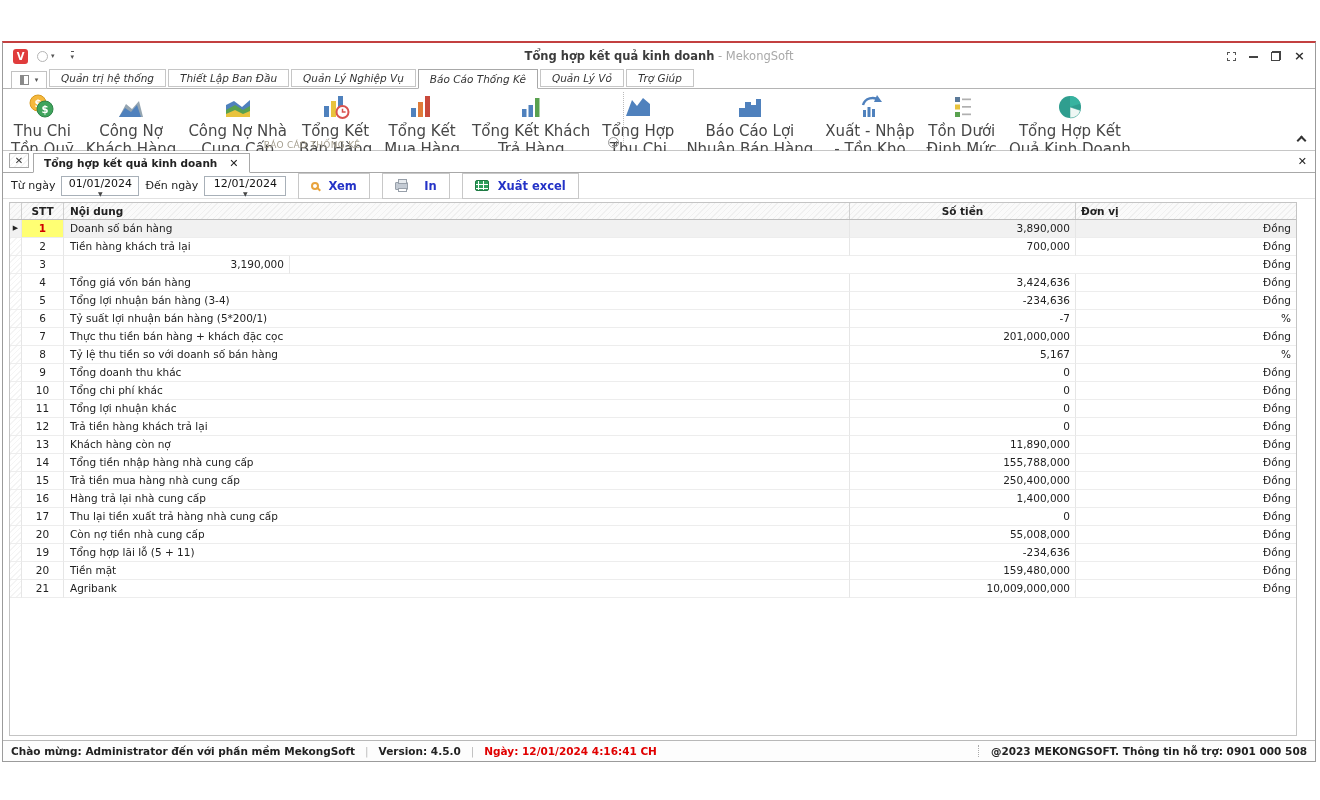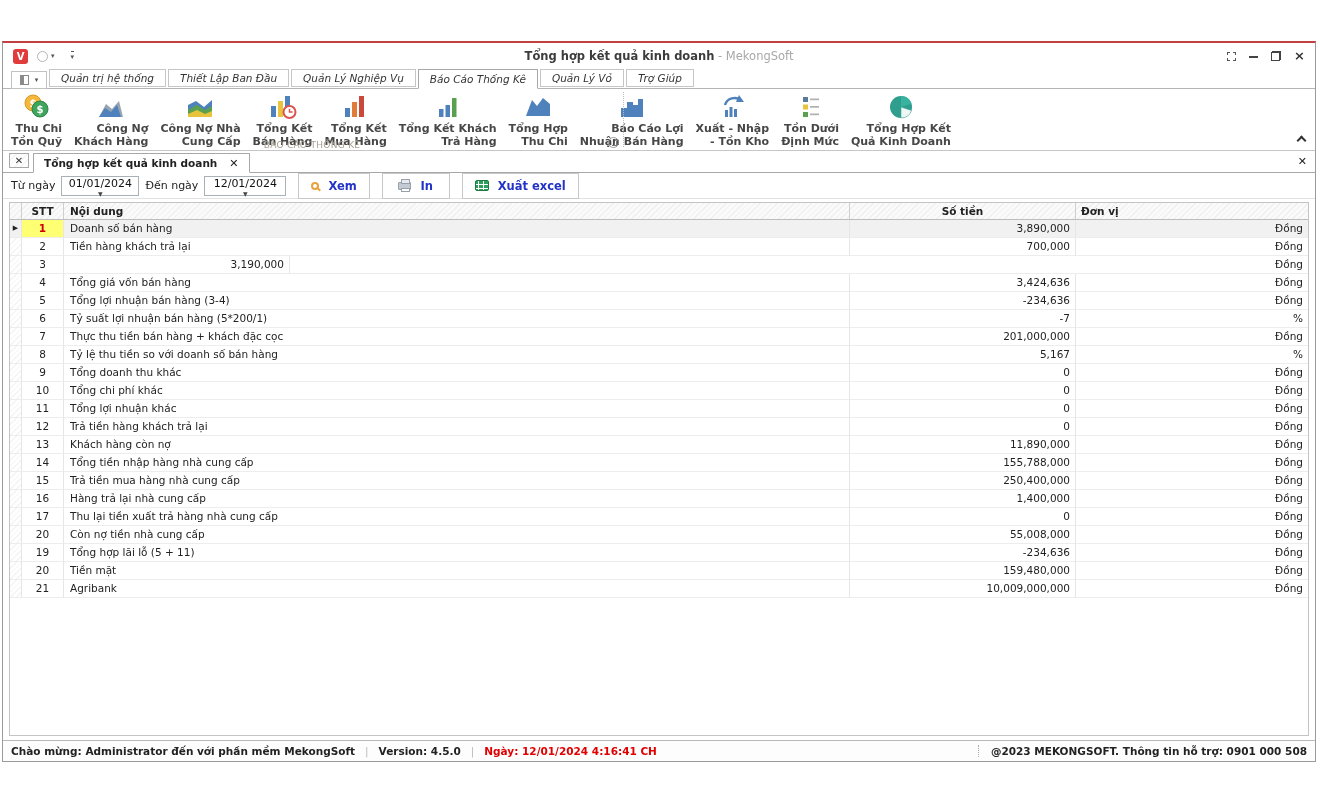--- a/index.html
+++ b/index.html
@@ -36,21 +36,21 @@
   .menu-btn .pane { width:9px; height:10px; border:1px solid #8a8a8a; border-left:4px solid #8a8a8a; }
   .mtab { height:18px; border:1px solid #c6c6c6; background:#fff; padding:0 11px; font-size:10.5px;
     color:#333; display:flex; align-items:center; margin-left:2px; margin-bottom:-1px; white-space:nowrap;font-style:italic; }
   .mtab.active { height:20px; border-color:#a8a8a8; border-bottom:1px solid #fff; z-index:2; }
 
   
   .ribbon { height:62px; flex:none; position:relative; border-bottom:1px solid #c6c6c6; background:#fff; }
   .ribbon-items { position:absolute; top:2px; left:2px; display:flex; }
   .ritem { display:flex; flex-direction:column; align-items:center; padding:1px 6px; }
   .ricon { width:30px; height:30px; flex:none; }
-  .rlabel { font-size:11px; font-weight:bold; color:#474747; line-height:1.2; text-align:right; white-space:nowrap; }
+  .rlabel { font-size:15px; font-weight:normal; color:#474747; line-height:1.2; text-align:center; white-space:nowrap; }
   .ribbon-group-label { position:absolute; left:0; width:618px; bottom:0px; text-align:center;
     font-size:9px; color:#a59f8f; letter-spacing:0.3px; }
   .dlg-launcher { position:absolute; left:605px; bottom:2px; width:11px; height:11px; border:1px solid #9a9a9a;
     border-radius:50%; }
   .dlg-launcher::after { content:""; position:absolute; left:3px; top:3px; width:4px; height:4px;
     border-right:1.5px solid #777; border-bottom:1.5px solid #777; }
   .ribbon-sep { position:absolute; left:620px; top:3px; bottom:3px; border-left:1px dotted #bbb; }
   .ribbon-collapse { position:absolute; right:10px; bottom:6px; width:7px; height:7px;
     border-top:2px solid #333; border-right:2px solid #333; transform:rotate(-45deg); }
 
@@ -65,34 +65,34 @@
   .doctab .x { font-size:11px; }
   .doctab-close-right { position:absolute; right:8px; bottom:4px; font-size:11px; font-weight:bold; color:#222; }
 
   
   .filterbar { height:26px; flex:none; display:flex; align-items:center; padding:0 8px; gap:6px;
     border-bottom:1px solid #e2e2e2; background:#fff; }
   .flabel { font-size:11px; color:#222; white-space:nowrap; }
   .combo { width:78px; height:20px; border:1px solid #a8b0b8; background:#fff; display:flex;
     align-items:center; justify-content:space-between; padding:0 4px; font-size:11px; color:#111;flex-direction:column; }
   .combo .arr { font-size:6px; color:#444; }
-  .fbtn { height:21px; border:1px solid #c8c8c8; display:flex; align-items:center; justify-content:center;
+  .fbtn { height:21px; border:1px solid #c8c8c8; display:flex; align-items:center; justify-content:space-between;
     gap:9px; padding:12px 12px; min-width:68px; font-weight:bold; font-size:11.5px; color:#2433c7; margin-left:6px; background:#fff; }
   .icon-search { width:8px; height:8px; border:2px solid #e8a33d; border-radius:50%; position:relative; flex:none; }
   .icon-search::after { content:""; position:absolute; width:5px; height:2px; background:#e8a33d;
     transform:rotate(45deg); right:-4px; bottom:-2px; }
   .icon-print { width:13px; height:8px; background:#c3cad3; border:1px solid #98a0aa; border-radius:1px; position:relative; flex:none; }
   .icon-print::before { content:""; position:absolute; left:2px; top:-4px; width:7px; height:3px; background:#e6eaee; border:1px solid #98a0aa; }
   .icon-print::after { content:""; position:absolute; left:2px; bottom:-3px; width:7px; height:2px; background:#fff; border:1px solid #98a0aa; }
   .icon-excel { width:14px; height:11px; border-radius:2px; flex:none; background:#2e9e5b;
     background-image:linear-gradient(#fff 1px, transparent 1px),linear-gradient(90deg, #fff 1px, transparent 1px);
     background-size:5px 4px; background-position:2px 3px; border:1px solid #1f7a43; }
 
   
-  .grid { flex:1; margin:3px 6px 4px 6px; border:1px solid #c4c4c4; background:#fff; overflow:hidden;
+  .grid { flex:1; margin:3px 18px 4px 6px; border:1px solid #c4c4c4; background:#fff; overflow:hidden;
     display:flex; flex-direction:column; }
   .g-header { display:flex; height:17px; flex:none; border-bottom:1px solid #bdbdbd;
     font-size:10.5px; font-weight:bold; color:#222; background:#fafafa; }
   .g-header > div { border-right:1px solid #cfcfcf; line-height:16px; }
   .g-row { display:flex; height:18px; flex:none; font-size:10.5px; color:#222; background:#fff; }
   .g-row > div { border-right:1px solid #e6e6e6; border-bottom:1px solid #ededed; line-height:17px;
     white-space:nowrap; overflow:hidden; }
   .c-ind  { width:12px; flex:none; text-align:center; font-size:7px; color:#222; }
   .c-stt  { width:42px; flex:none; text-align:center; }
   .c-content { width:786px; flex:none; padding-left:6px; }

